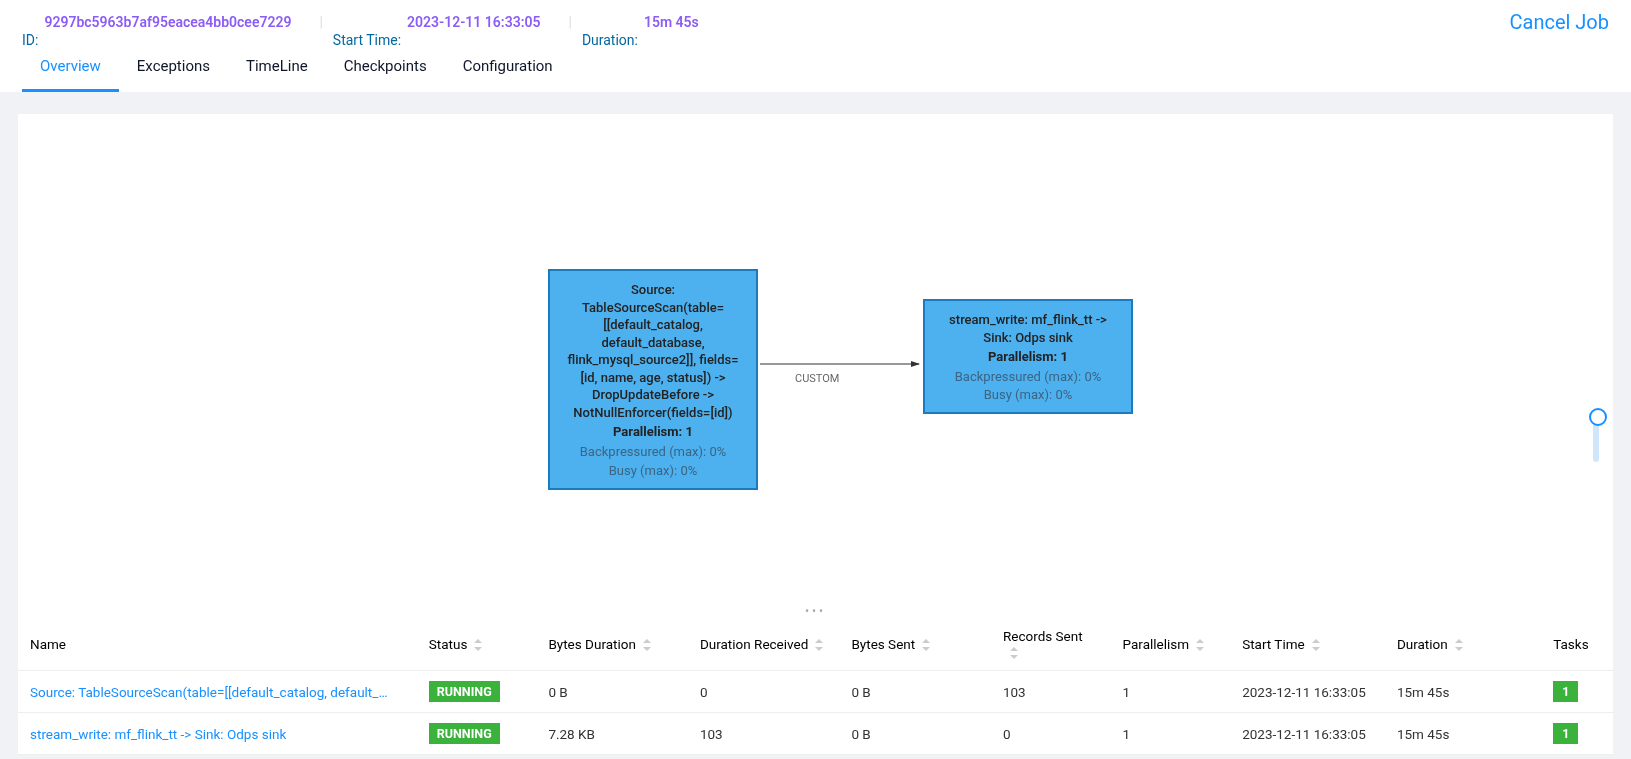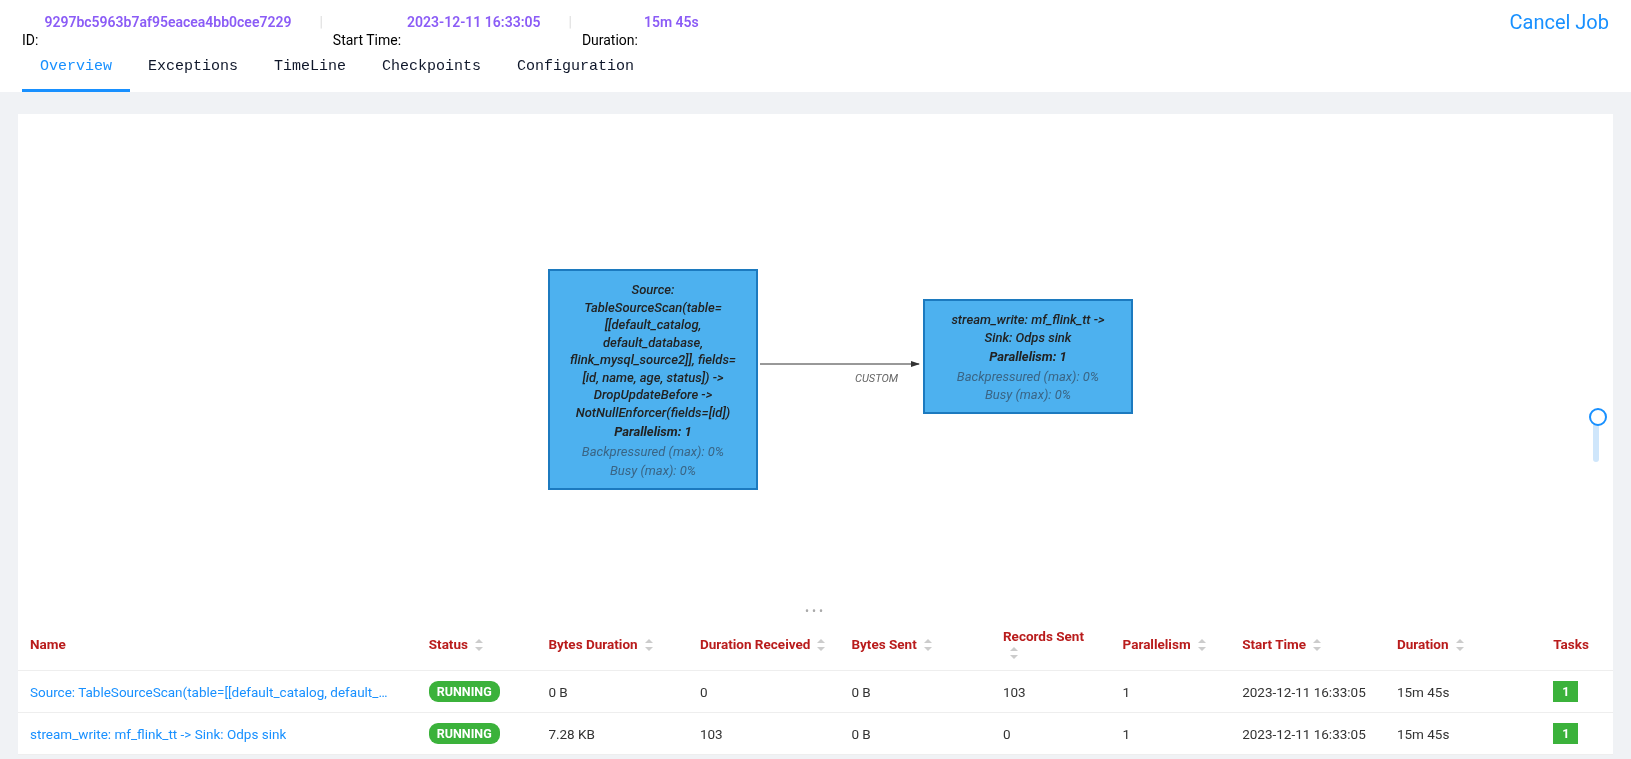--- a/index.html
+++ b/index.html
@@ -1,48 +1,48 @@
 <!DOCTYPE html>
 <html><head>
 <meta charset="utf-8">
 <style>
   html,body{margin:0;padding:0;font-family:-apple-system,BlinkMacSystemFont,"Segoe UI",Roboto,"Helvetica Neue",Arial,sans-serif;color:#333;background:#f0f2f5;}
   *{box-sizing:border-box;}
   .topbar{background:#fff;padding:0 22px;}
   .meta-row{display:flex;align-items:center;height:44px;font-size:14px;color:#555;}
-  .meta-row .lbl{color:#000000;margin-right:6px;margin-top:36px;}
+  .meta-row .lbl{color:#0369a1;margin-right:6px;margin-top:36px;}
   .meta-row .val{color:#8b5cf6;font-weight:600;margin-right:18px;}
   .meta-row .sep{color:#ddd;margin:0 10px;}
   .meta-row .cancel{margin-left:auto;color:#1890ff;font-size:20px;cursor:pointer;}
-  .tabs{display:flex;padding:0;margin:0;list-style:none;height:48px;align-items:flex-end;font-family:Liberation Mono, monospace;}
+  .tabs{display:flex;padding:0;margin:0;list-style:none;height:48px;align-items:flex-end;}
   .tabs li{padding:0 18px 14px 18px;font-size:15px;color:#0f172a;cursor:pointer;border-bottom:3px solid transparent;}
   .tabs li.active{color:#1890ff;border-bottom-color:#1890ff;}
   .content{padding:22px 18px 0 18px;}
   .panel{background:#fff;}
-  .graph-area{position:relative;height:490px;width:100%;overflow:hidden;font-style:italic;}
+  .graph-area{position:relative;height:490px;width:100%;overflow:hidden;}
   .node{position:absolute;border:2px solid #1c7abf;background:#4db1ef;color:#222;font-size:13px;text-align:center;padding:10px 12px 8px 12px;}
   .node .title{font-weight:500;line-height:1.35;word-break:break-word;}
   .node .par{font-weight:700;margin-top:3px;}
   .node .stats{color:#3a6585;font-size:13px;margin-top:4px;line-height:1.4;}
   svg.edge{position:absolute;top:0;left:0;pointer-events:none;}
   .edge-label{position:absolute;font-size:11px;color:#666;}
   
   .vslider{position:absolute;right:14px;top:300px;width:6px;height:48px;background:#cfe6fb;border-radius:3px;}
   .vslider::before{content:"";position:absolute;top:-6px;left:-4px;width:14px;height:14px;border:2px solid #1890ff;background:#fff;border-radius:50%;}
   
   .divider{height:14px;position:relative;text-align:center;}
   .divider span{position:relative;top:-4px;color:#aaa;letter-spacing:3px;font-size:12px;}
   table.ops{width:100%;border-collapse:collapse;font-size:13.5px;}
   table.ops th,table.ops td{padding:10px 12px;text-align:left;border-bottom:1px solid #eee;}
-  table.ops th{color:#b91c1c;font-weight:700;background:#fff;position:relative;margin-left:39px;}
+  table.ops th{color:#000000;font-weight:400;background:#fff;position:relative;margin-left:39px;}
   .sorter{display:inline-block;margin-left:6px;line-height:0;vertical-align:middle;}
   .sorter svg{display:block;}
   td.name a{color:#1890ff;text-decoration:none;max-width:360px;display:inline-block;white-space:nowrap;overflow:hidden;text-overflow:ellipsis;vertical-align:bottom;}
   .badge{display:inline-block;padding:3px 8px;color:#fff;font-weight:700;font-size:12.5px;}
-  .badge.running{background:#3bb23b;border-radius:9px;}
+  .badge.running{background:#3bb23b;}
   .badge.count{background:#3bb23b;padding:3px 9px;}
   col.c-name{width:25%;}
   col.c-status{width:7.5%;}
   col.c-br{width:9.5%;}
   col.c-rr{width:9.5%;}
   col.c-bs{width:9.5%;}
   col.c-rs{width:7.5%;}
   col.c-par{width:7.5%;}
   col.c-st{width:9.7%;}
   col.c-dur{width:9.8%;}
@@ -95,21 +95,21 @@
       </div>
 
       <svg class="edge" width="1600" height="490">
         <defs>
           <marker id="arrow" markerWidth="10" markerHeight="10" refX="8" refY="3" orient="auto">
             <path d="M0,0 L0,6 L9,3 z" fill="#333"></path>
           </marker>
         </defs>
         <line x1="742" y1="250" x2="901" y2="250" stroke="#333" stroke-width="1" marker-end="url(#arrow)"></line>
       </svg>
-      <div class="edge-label" style="left:837px;top:258px;">CUSTOM</div>
+      <div class="edge-label" style="left:777px;top:258px;">CUSTOM</div>
       <div class="vslider"></div>
     </div>
 
     <div class="divider"><span>•••</span></div>
 
     <table class="ops">
       <colgroup>
         <col class="c-name">
           <col class="c-status">
           <col class="c-br">

